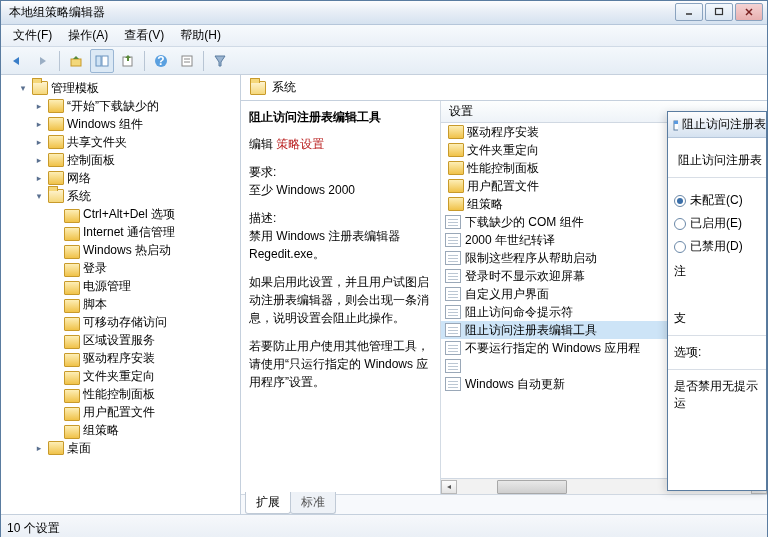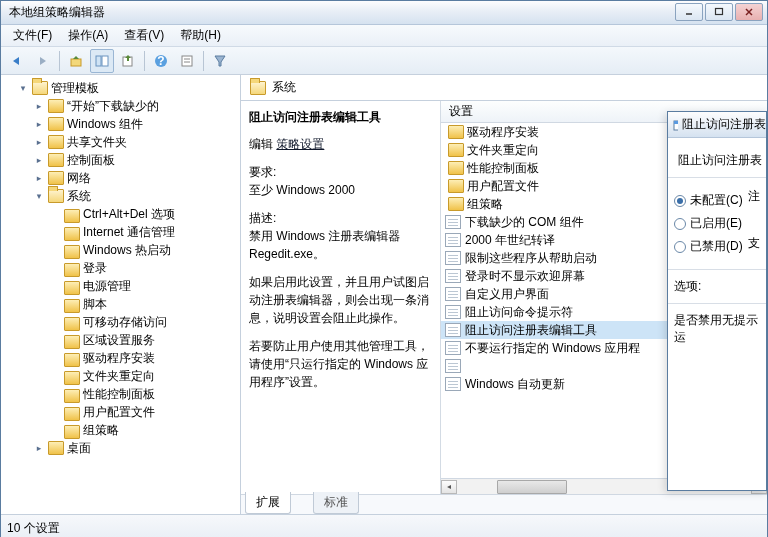--- a/index.html
+++ b/index.html
@@ -22,37 +22,37 @@
 .expander { width: 12px; height: 12px; display: inline-flex; align-items: center; justify-content: center; color: #5a7090; font-size: 9px; }
 .folder-icon { width: 16px; height: 14px; margin: 0 3px; display: inline-block; }
 .folder-closed { background: linear-gradient(#fdeeb5,#f0c249); border: 1px solid #c89a2a; border-radius: 1px; }
 .folder-open { background: linear-gradient(#fef3cf,#f5d77a); border: 1px solid #c89a2a; border-radius: 1px; position: relative; }
 .folder-open::before { content:""; position:absolute; left:-1px; top:-4px; width:60%; height:4px; background:#f5d77a; border:1px solid #c89a2a; border-bottom:none; border-radius:1px 1px 0 0; }
 .right-pane { flex: 1; display: flex; flex-direction: column; overflow: hidden; }
 .breadcrumb { height: 26px; background: #fff; display: flex; align-items: center; padding: 3px 6px; border-bottom: 1px solid #c5d0dd; }
 .detail-split { flex: 1; display: flex; overflow: hidden; }
 .desc-pane { width: 200px; border-right: 1px solid #d3dbe4; padding: 8px; overflow: auto; }
 .desc-title { font-weight: bold; margin-bottom: 10px; }
-.desc-link { color: #0f172a; text-decoration: underline; cursor: pointer; }
+.desc-link { color: #b91c1c; cursor: pointer; }
 .desc-block { margin-top: 10px; line-height: 1.5; }
 .list-pane { flex: 1; display: flex; flex-direction: column; overflow: hidden; }
 .list-header { height: 22px; background: linear-gradient(#fdfefe,#eef3f8); border-bottom: 1px solid #d0d8e2; display: flex; align-items: center; padding-left: 8px; }
 .list-body { flex: 1; overflow: auto; }
 .list-row { display: flex; align-items: center; height: 18px; padding-left: 4px; cursor: default; white-space: nowrap; }
 .list-row.selected { background: #cde4f7; }
 .row-icon { width: 16px; height: 14px; margin-right: 4px; display: inline-block; }
 .file-icon { border: 1px solid #9aa8b8; background: #fff; position: relative; }
 .file-icon::after { content:""; position:absolute; left:2px; right:2px; top:3px; height:1px; background:#bcc7d3; box-shadow: 0 3px 0 #bcc7d3, 0 6px 0 #bcc7d3; }
 .hscroll { height: 16px; background: #f0f0f0; border-top: 1px solid #d0d8e2; display: flex; align-items: center; }
 .hscroll-btn { width: 16px; height: 14px; background: linear-gradient(#fdfdfd,#e4e4e4); border: 1px solid #b8b8b8; display: flex; align-items: center; justify-content: center; font-size: 8px; color: #555; }
 .hscroll-track { flex:1; height: 14px; background: #f2f2f2; position: relative; }
 .hscroll-thumb { position: absolute; left: 40px; width: 70px; top: 0; bottom: 0; background: linear-gradient(#e8e8e8,#cfcfcf); border: 1px solid #a8a8a8; border-radius: 1px; }
 .tabs { height: 20px; display: flex; align-items: flex-end; padding-left: 4px; border-top: 1px solid #d0d8e2; background: #f7f9fc; }
 .tab { padding: 2px 10px; border: 1px solid #c0cad6; border-top: none; background: #fff; margin-right: -1px; cursor: default; border-radius: 0 0 3px 3px; }
-.tab.inactive { background: #eef2f7; color: #555; margin-left: 23px; }
+.tab.inactive { background: #eef2f7; color: #555; }
 .statusbar { height: 28px; background: linear-gradient(#f6f8fb,#e8eef5); border-top: 1px solid #c5d0dd; display: flex; align-items: center; padding-left: 6px; }
 
 .dialog { position: absolute; right: 0; top: 110px; width: 100px; height: 380px; background: #fff; border: 1px solid #5a7ca0; box-shadow: -2px 2px 8px rgba(0,0,0,0.15); overflow: hidden; }
 .dlg-title { height: 26px; background: linear-gradient(#fdfdfe,#d5e2f0); display: flex; align-items: center; padding-left: 4px; border-bottom: 1px solid #b5c6da; white-space: nowrap; }
 .dlg-body { padding: 8px 6px; }
 .dlg-row { display: flex; align-items: center; margin: 6px 0; white-space: nowrap; }
 .radio { width: 12px; height: 12px; border: 1px solid #6a88a8; border-radius: 50%; margin-right: 4px; display: inline-flex; align-items: center; justify-content: center; }
 .radio.checked::after { content:""; width:6px; height:6px; border-radius:50%; background:#3a6ea8; }
 .dlg-sep { border-top: 1px solid #d8dee6; margin: 8px -6px; }
 .indent-1 { padding-left: 16px; }
@@ -382,21 +382,21 @@
     <div class="dlg-body">
       <div class="dlg-row">
         <svg width="14" height="14" style="margin-right:4px">
             <rect x="1" y="2" width="11" height="10" fill="#fff" stroke="#888"></rect>
             <line x1="3" y1="5" x2="9" y2="5" stroke="#888"></line>
             <line x1="3" y1="8" x2="9" y2="8" stroke="#888"></line>
           </svg>
         <span>阻止访问注册表</span>
       </div>
       <div class="dlg-sep"></div>
-      <div style="display:flex; justify-content:space-between;">
+      <div style="display:flex; justify-content:space-between;flex-direction:column;">
         <div>
           <div class="dlg-row">
             <span class="radio checked"></span>
             <span>未配置(C)</span>
           </div>
           <div class="dlg-row">
             <span class="radio"></span>
             <span>已启用(E)</span>
           </div>
           <div class="dlg-row">

